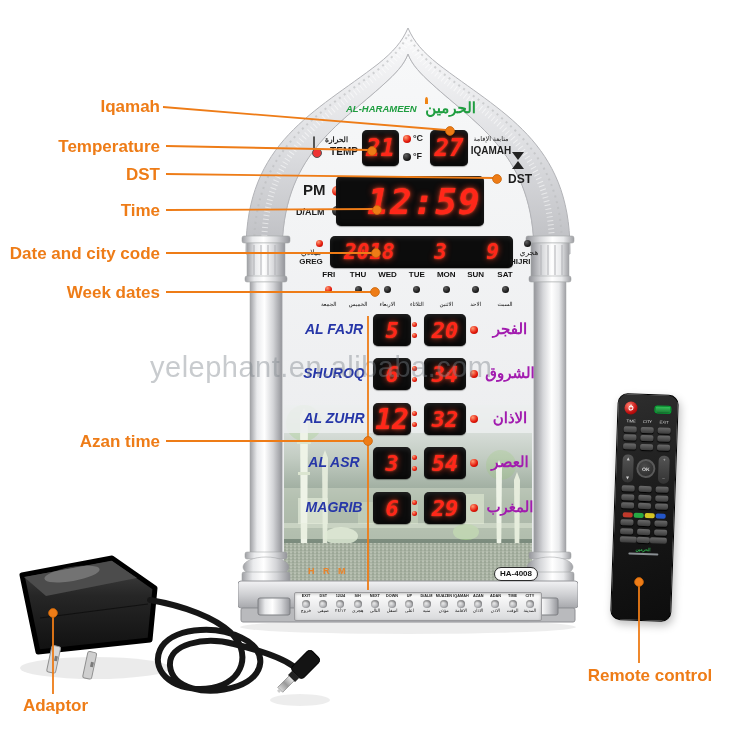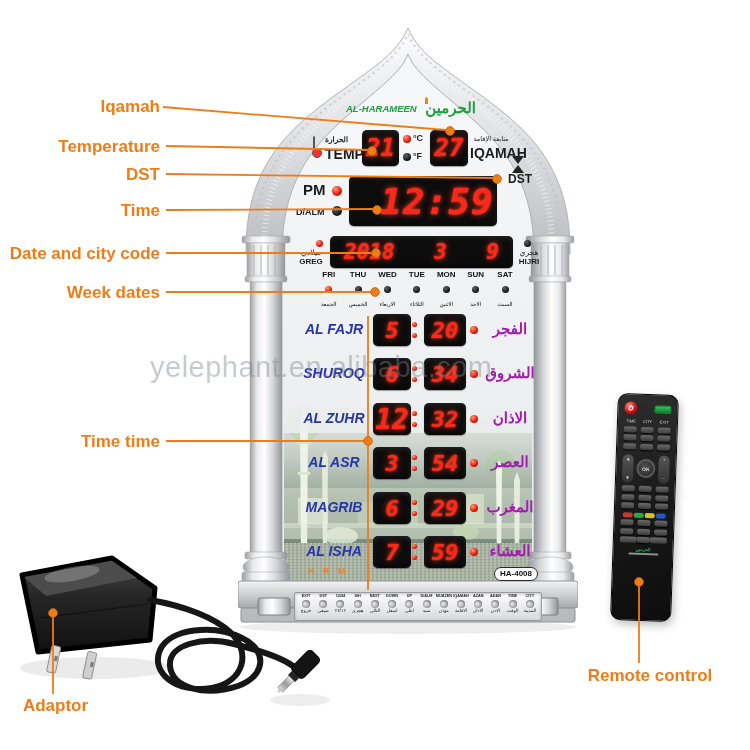--- a/index.html
+++ b/index.html
@@ -32,21 +32,21 @@
   .dot-black{background:radial-gradient(circle at 35% 30%,#606060,#131313 70%);}
   .lbl{color:#1d1d1d;line-height:1;}
 
   .brand-row{left:346px;top:96px;width:130px;height:24px;display:flex;align-items:center;gap:4px;}
   .brand-latin{color:#1f9e40;font-size:9.5px;font-weight:bold;font-style:italic;white-space:nowrap;}
   .brand-arabic{color:#1f9e40;font-size:15px;font-weight:bold;white-space:nowrap;}
   .flame{width:11px;height:15px;background:radial-gradient(circle at 50% 70%,#ffc04d,#f08414 70%);
          border-radius:50% 50% 50% 50%/60% 60% 40% 40%;position:relative;}
   .flame::after{content:'';position:absolute;left:4px;top:-4px;width:3px;height:7px;background:#f08414;border-radius:50% 50% 0 0;}
 
-  .v-ar{font-size:7.5px;} .v-en{font-size:14px;font-weight:bold;}
+  .v-ar{font-size:7.5px;} .v-en{font-size:10px;font-weight:bold;}
   .thermo{width:5px;height:20px;background:linear-gradient(#bbb,#e33 70%);border:1px solid #555;border-radius:3px;position:relative;}
   .thermo::after{content:'';position:absolute;left:-2px;bottom:-4px;width:8px;height:8px;border-radius:50%;background:#e33;border:1px solid #555;}
   .hourglass{width:0;height:0;border-left:6px solid transparent;border-right:6px solid transparent;border-top:8px solid #222;position:relative;}
   .hourglass::after{content:'';position:absolute;left:-6px;top:1px;width:0;height:0;
          border-left:6px solid transparent;border-right:6px solid transparent;border-bottom:8px solid #222;}
 
   .week-row{left:314px;top:270px;width:206px;height:40px;display:flex;}
   .week-col{width:29.4px;position:relative;text-align:center;}
   .week-en{font-size:8px;font-weight:bold;color:#111;}
   .week-dot{width:7px;height:7px;margin:5px auto 0 auto;}
@@ -247,36 +247,36 @@
     <div class="abs" style="left:470px;top:136px;width:54px;">
       <div class="lbl" style="font-size:6.5px;text-align:center;width:42px;">متابعة الإقامة</div>
       <div class="lbl v-en" style="text-align:center;width:42px;margin-top:3px;">IQAMAH</div>
       <span class="hourglass abs" style="left:42px;top:4px;"></span>
     </div>
 
     <span class="abs lbl" style="left:303px;top:182px;font-size:15px;font-weight:bold;">PM</span>
     <span class="abs dot dot-red" style="left:332px;top:186px;width:10px;height:10px;"></span>
     <span class="abs lbl" style="left:296px;top:208px;font-size:9px;font-weight:bold;">D/ALM</span>
     <span class="abs dot dot-black" style="left:332px;top:206px;width:10px;height:10px;"></span>
-    <div class="abs disp" style="left:349px;top:176px;width:148px;height:50px;padding-left:28px;">
+    <div class="abs disp" style="left:336px;top:176px;width:148px;height:50px;padding-left:28px;">
       <span class="led" style="font-size:36px;letter-spacing:1px;">12:59</span>
     </div>
     <span class="abs lbl" style="left:508px;top:173px;font-size:12px;font-weight:bold;">DST</span>
 
     <span class="abs dot dot-red" style="left:316px;top:240px;width:7px;height:7px;"></span>
     <div class="abs lbl" style="left:292px;top:249px;width:38px;text-align:center;font-size:7.5px;">ميلادي</div>
     <div class="abs lbl" style="left:292px;top:258px;width:38px;text-align:center;font-size:8px;font-weight:bold;">GREG</div>
     <div class="abs disp" style="left:330px;top:236px;width:183px;height:32px;justify-content:space-between;padding:0 14px;">
       <span class="led" style="font-size:21px;">2018</span>
       <span class="led" style="font-size:21px;">3</span>
       <span class="led" style="font-size:21px;">9</span>
     </div>
     <span class="abs dot dot-black" style="left:524px;top:240px;width:7px;height:7px;"></span>
     <div class="abs lbl" style="left:510px;top:249px;width:38px;text-align:center;font-size:7.5px;">هجري</div>
-    <div class="abs lbl" style="left:510px;top:258px;width:38px;text-align:center;font-size:8px;font-weight:bold;">HIJRI</div>
+    <div class="abs lbl" style="left:510px;top:258px;width:38px;text-align:left;font-size:8px;font-weight:bold;">HIJRI</div>
 
     <div class="abs week-row">
 
         <div class="week-col">
           <div class="week-en">FRI</div>
           <div class="week-dot dot dot-black on"></div>
           <div class="week-ar">الجمعة</div>
         </div>
 
         <div class="week-col">
@@ -391,35 +391,20 @@
             <i></i>
             <i></i>
           </span>
           <span class="p-mbox disp">
             <span class="led" style="font-size:22px;">29</span>
           </span>
           <span class="p-dot dot dot-red"></span>
           <span class="p-ar">المغرب</span>
         </div>
 
-        <div class="prayer-row">
-          <span class="p-en">AL ISHA</span>
-          <span class="p-hbox disp">
-            <span class="led" style="font-size:22px;">7</span>
-          </span>
-          <span class="p-colon">
-            <i></i>
-            <i></i>
-          </span>
-          <span class="p-mbox disp">
-            <span class="led" style="font-size:22px;">59</span>
-          </span>
-          <span class="p-dot dot dot-red"></span>
-          <span class="p-ar">العشاء</span>
-        </div>
       </div>
 
     <div class="abs hrm">H R M</div>
     <div class="abs model-badge">HA-4008</div>
 
     <div class="abs base-strip">
 
         <div class="bb">
           <div class="bb-en">EXIT</div>
           <div class="bb-dome"></div>
@@ -650,16 +635,16 @@
       <circle cx="639" cy="582" r="4.4"></circle>
     </g>
   </svg>
 
   <div class="ann-label ra" style="top:98px;">Iqamah</div>
   <div class="ann-label ra" style="top:138px;padding-left:42px;">Temperature</div>
   <div class="ann-label ra" style="top:166px;">DST</div>
   <div class="ann-label ra" style="top:202px;">Time</div>
   <div class="ann-label ra" style="top:245px;">Date and city code</div>
   <div class="ann-label ra" style="top:284px;">Week dates</div>
-  <div class="ann-label ra" style="top:433px;">Time time</div>
+  <div class="ann-label ra" style="top:433px;">Azan time</div>
   <div class="ann-label" style="left:8px;top:697px;width:95px;text-align:center;">Adaptor</div>
   <div class="ann-label" style="left:585px;top:667px;width:130px;text-align:center;">Remote control</div>
 </div>
 
 </body></html>

